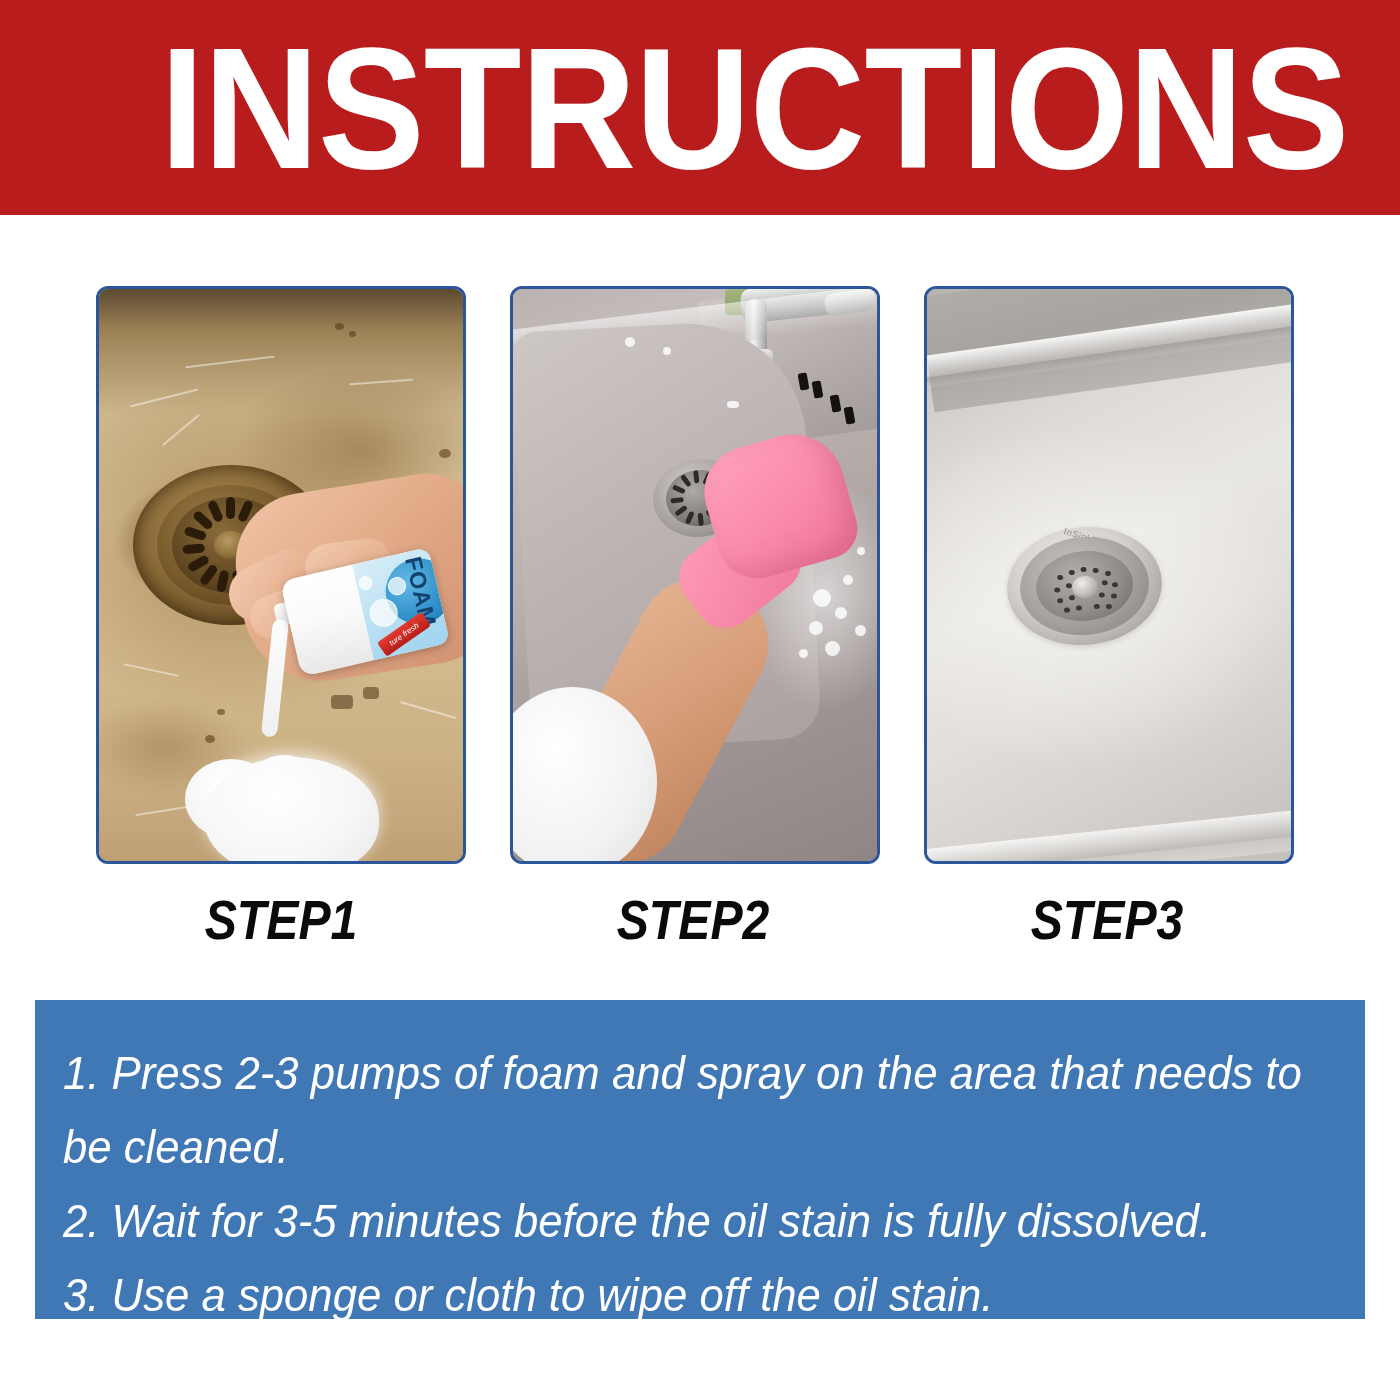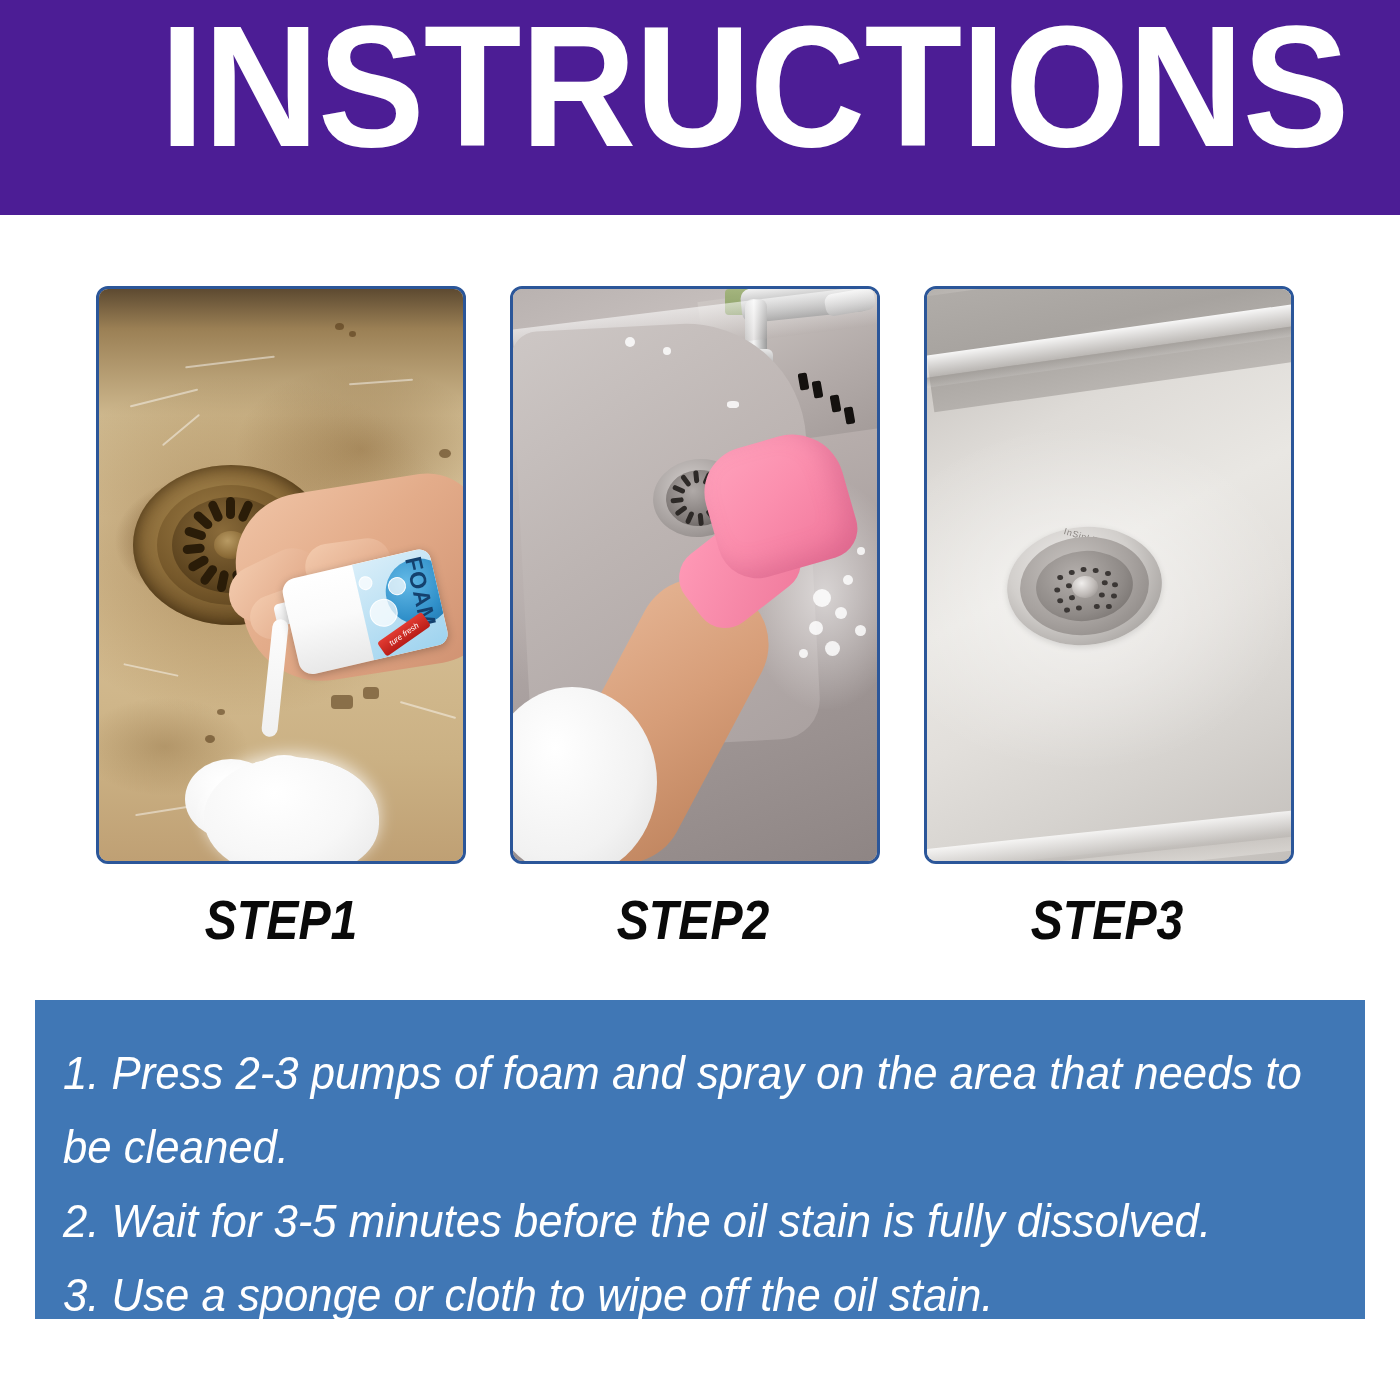--- a/index.html
+++ b/index.html
@@ -7,22 +7,22 @@
     width:1400px;height:1400px;
     background:#ffffff;
     font-family:"Liberation Sans", sans-serif;
     overflow:hidden;
     position:relative;
   }
 
   
   .header-banner{
     position:absolute; left:0; top:0; width:1400px; height:215px;
-    background:#4c1d95;
-    display:flex; 
+    background:#b91c1c;
+    display:flex; align-items:center;
   }
   .header-title{
     font-family:"Liberation Sans", sans-serif;
     font-weight:bold;
     font-size:172px;
     line-height:172px;
     color:#ffffff;
     letter-spacing:-1px;
     transform:scaleX(0.93);
     transform-origin:left center;

